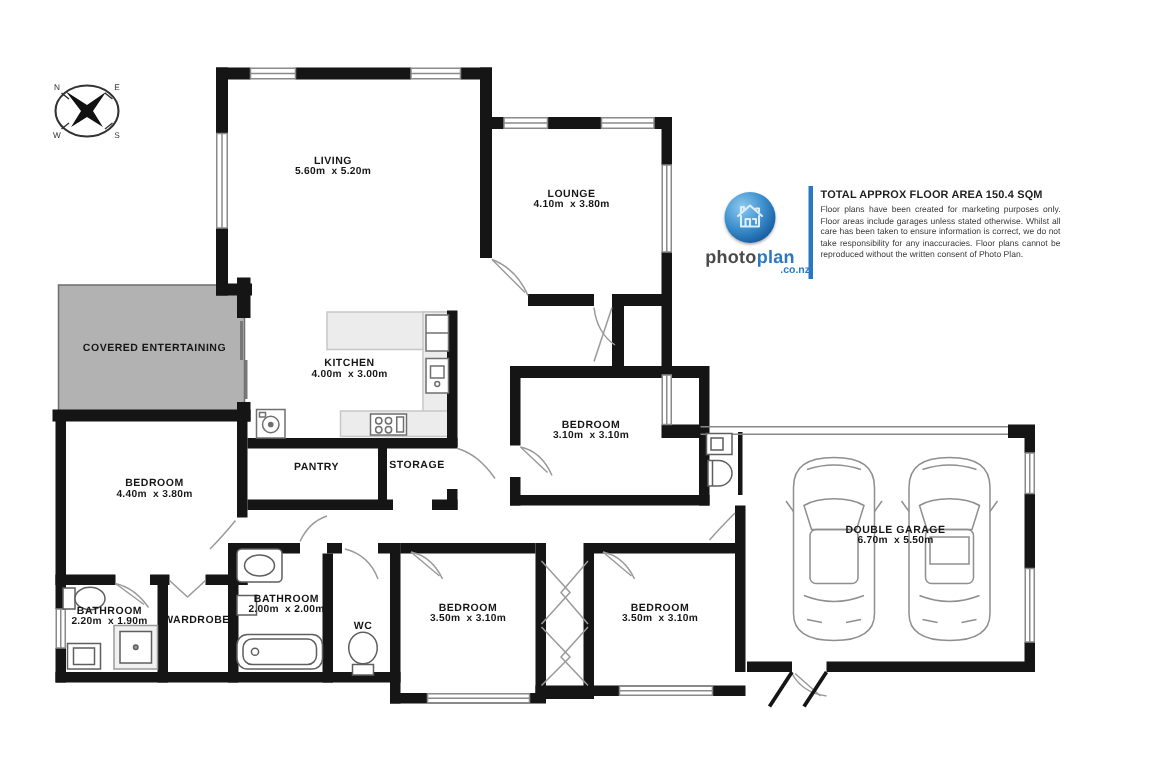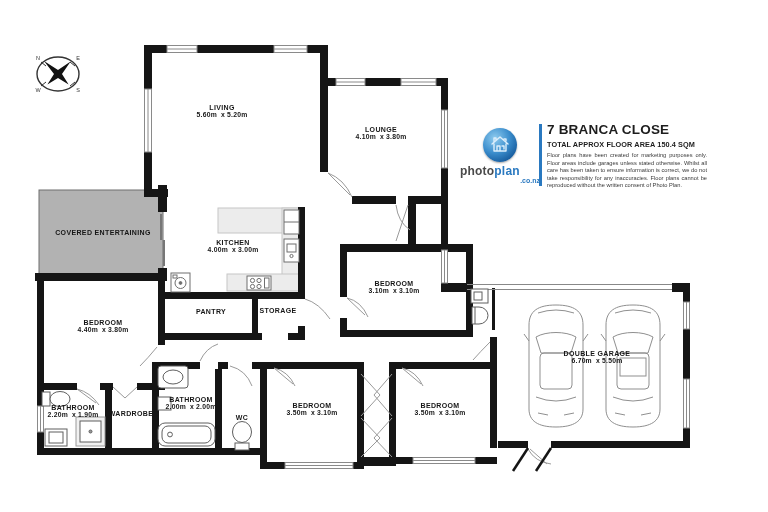--- a/index.html
+++ b/index.html
@@ -6,21 +6,21 @@
   .canvas{position:relative;width:768px;height:512px;background:#fff;overflow:hidden;
           font-family:"Liberation Sans",sans-serif;}
   .plan-svg{position:absolute;left:0;top:0;}
   .lbl{position:absolute;transform:translateX(-50%);text-align:center;color:#161616;font-weight:bold;}
   .rn{font-size:7px;letter-spacing:.35px;white-space:pre;}
   .rd{font-size:6.8px;letter-spacing:.2px;white-space:pre;margin-top:0px;}
   .titleblock{position:absolute;left:466px;top:120px;width:250px;height:80px;}
   .logo-sphere{position:absolute;left:17px;top:8px;width:34px;height:34px;border-radius:50%;
     background:radial-gradient(circle at 35% 30%, #8ecbee 0%, #3c8ecd 45%, #155a9c 80%, #0c3f73 100%);
     box-shadow:0 1px 2px rgba(0,0,0,.35);}
-  .logo-word{position:absolute;left:-6px;top:44px;width:80px;font-size:12px;
+  .logo-word{position:absolute;left:-6px;top:44px;width:80px;text-align:center;font-size:12px;
     font-weight:600;color:#4a4a4a;letter-spacing:.2px;}
   .logo-word .blue{color:#2a79c0;font-weight:600;}
   .logo-domain{position:absolute;left:-6px;top:57px;width:80px;text-align:right;font-size:7px;
     color:#2a79c0;font-weight:600;}
   .vbar{position:absolute;left:73px;top:4px;width:3px;height:62px;background:#2a79c0;}
   .tcol{position:absolute;left:81px;top:2px;width:160px;}
   .addr{font-size:13.5px;font-weight:bold;color:#1d1d1d;letter-spacing:.2px;}
   .area{font-size:7.3px;font-weight:bold;color:#1d1d1d;margin-top:3px;letter-spacing:.1px;}
   .disc{font-size:5.7px;color:#3a3a3a;line-height:1.32;margin-top:3px;text-align:justify;}
 </style>
@@ -346,19 +346,18 @@
     <div class="logo-sphere">
       <svg width="34" height="34" viewBox="0 0 34 34">
         <path d="M9,16 L17,9 L25,16 M11,14 L11,10 L13,10 L13,12 M21,11 L23,11 L23,13
                  M11,16 L11,23 L23,23 L23,16 M14,23 L14,18 L17,18 L17,23 M19,18 L21,18 L21,21" fill="none" stroke="#dceefb" stroke-width="1.4" stroke-linecap="round" stroke-linejoin="round"></path>
       </svg>
     </div>
     <div class="logo-word"><span>photo</span><span class="blue">plan</span></div>
     <div class="logo-domain">.co.nz</div>
     <div class="vbar"></div>
     <div class="tcol">
-      <div class="addr">7 BRANCA CLOSE</div>
       <div class="area">TOTAL APPROX FLOOR AREA 150.4 SQM</div>
       <div class="disc">Floor plans have been created for marketing purposes only. Floor areas include garages unless stated otherwise. Whilst all care has been taken to ensure information is correct, we do not take responsibility for any inaccuracies. Floor plans cannot be reproduced without the written consent of Photo Plan.</div>
     </div>
   </div>
 
 </div>
 
 </body></html>

